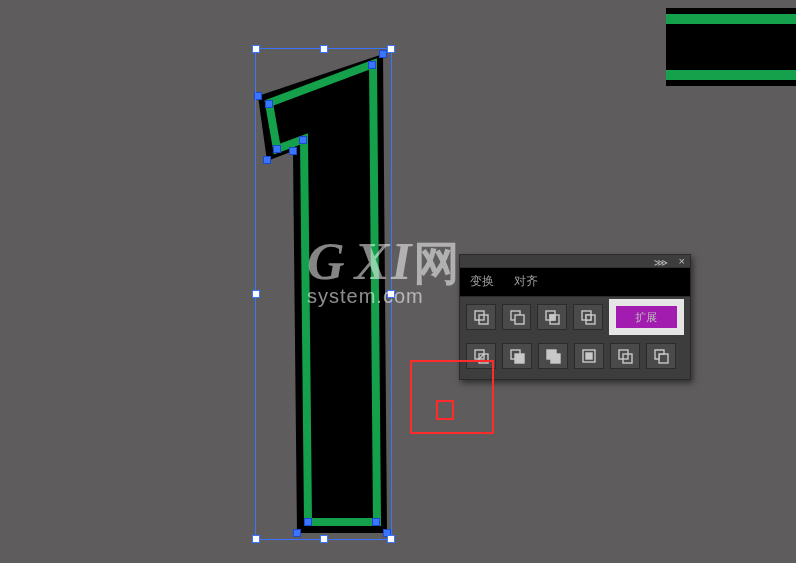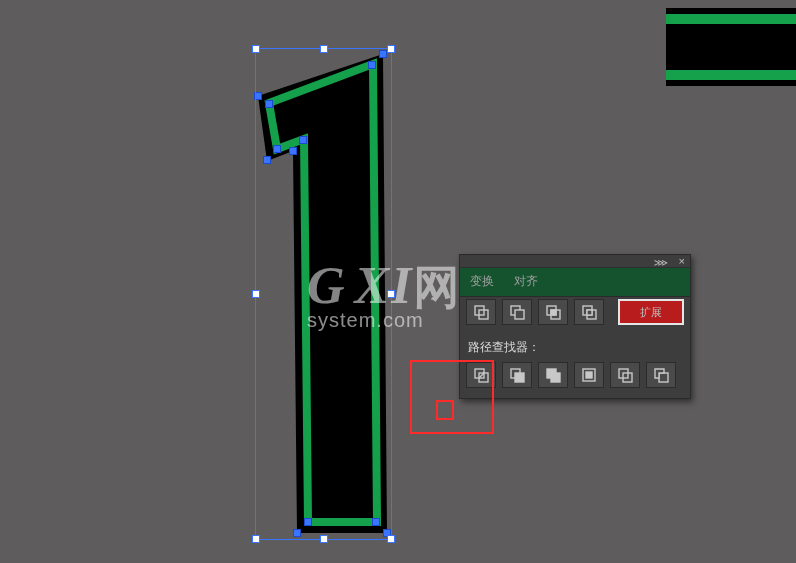--- a/index.html
+++ b/index.html
@@ -12,37 +12,37 @@
   .sel-box .bl{left:-4px;bottom:-4px}.sel-box .bm{left:calc(50% - 4px);bottom:-4px}.sel-box .br{right:-4px;bottom:-4px}
   
   .glyph{position:absolute;left:255px;top:48px;width:135px;height:490px}
   
   .anchor{position:absolute;width:6px;height:6px;background:#3a74ff;border:1px solid #1a4bcc}
   
   .swatch{position:absolute;right:0;top:8px;width:130px;height:78px;background:#000}
   .swatch::before{content:"";position:absolute;left:0;top:6px;right:0;height:10px;background:#15a14b}
   .swatch::after{content:"";position:absolute;left:0;bottom:6px;right:0;height:10px;background:#15a14b}
   
-  .wm{position:absolute;left:307px;top:256px;color:rgba(255,255,255,.52);font-family:Georgia,"Times New Roman",serif;pointer-events:none}
+  .wm{position:absolute;left:307px;top:232px;color:rgba(255,255,255,.52);font-family:Georgia,"Times New Roman",serif;pointer-events:none}
   .wm .big{font-size:52px;font-style:italic;font-weight:bold;letter-spacing:2px}
   .wm .big .x{display:inline-block;transform:translateY(-2px)}
   .wm .small{font-size:20px;letter-spacing:1px;margin-top:-10px;font-family:Arial,sans-serif;font-style:normal;color:rgba(255,255,255,.55)}
   
   .panel{position:absolute;left:459px;top:254px;width:230px;background:#3d3d3d;border:1px solid #2a2a2a;box-shadow:2px 3px 6px rgba(0,0,0,.5);color:#cfcfcf;font-size:12px}
   .panel-head{height:12px;background:#3d3d3d;position:relative;border-bottom:1px solid #2f2f2f}
   .panel-head .menu-icon{position:absolute;right:22px;top:2px;font-size:10px;color:#bfbfbf;cursor:pointer}
   .panel-head .close-icon{position:absolute;right:5px;top:0;font-size:11px;color:#bfbfbf;cursor:pointer}
-  .tabs{display:flex;background:#14532d;border-bottom:1px solid #2a2a2a}
+  .tabs{display:flex;background:#000000;border-bottom:1px solid #2a2a2a}
   .tab{padding:5px 10px 6px;color:#9f9f9f;cursor:pointer}
   .tab.active{background:#4a4a4a;color:#e4e4e4}
   .section-label{padding:8px 8px 4px;color:#dcdcdc}
   .btn-row{display:flex;align-items:center;padding:2px 6px 6px;gap:6px}
   .tool-btn{width:28px;height:24px;background:#4a4a4a;border:1px solid #2b2b2b;display:flex;align-items:center;justify-content:center;cursor:pointer}
   .tool-btn svg{width:16px;height:16px;stroke:#c8c8c8;fill:none;stroke-width:1.4}
-  .expand-btn{margin-left:auto;width:62px;height:22px;background:#b91c1c;border:2px solid #e5e5e5;color:#bdbdbd;font-size:11px;display:flex;align-items:center;justify-content:center;cursor:pointer}
+  .expand-btn{margin-left:auto;width:62px;height:22px;background:#a21caf;border:7px solid #e5e5e5;color:#bdbdbd;font-size:11px;display:flex;align-items:center;justify-content:center;cursor:pointer}
   
   .hl{position:absolute;left:410px;top:360px;width:80px;height:70px;border:2px solid #ff2a2a;pointer-events:none}
   .hl-small{position:absolute;left:436px;top:400px;width:14px;height:16px;border:2px solid #ff2a2a;pointer-events:none}
 </style>
 </head>
 <body>
 
 <div class="canvas">
 
   <div class="swatch"></div>
@@ -116,21 +116,20 @@
       </div>
       <div class="tool-btn">
         <svg>
             <rect x="2" y="2" width="9" height="9"></rect>
             <rect x="6" y="6" width="9" height="9"></rect>
             <rect x="6" y="6" width="5" height="5" fill="#4a4a4a"></rect>
           </svg>
       </div>
       <div class="expand-btn">扩展</div>
     </div>
-    <div class="section-label">路径查找器：</div>
     <div class="btn-row" style="padding-bottom:10px">
       <div class="tool-btn">
         <svg>
             <rect x="2" y="2" width="9" height="9"></rect>
             <rect x="6" y="6" width="9" height="9"></rect>
             <line x1="6" y1="11" x2="11" y2="6"></line>
           </svg>
       </div>
       <div class="tool-btn">
         <svg>

